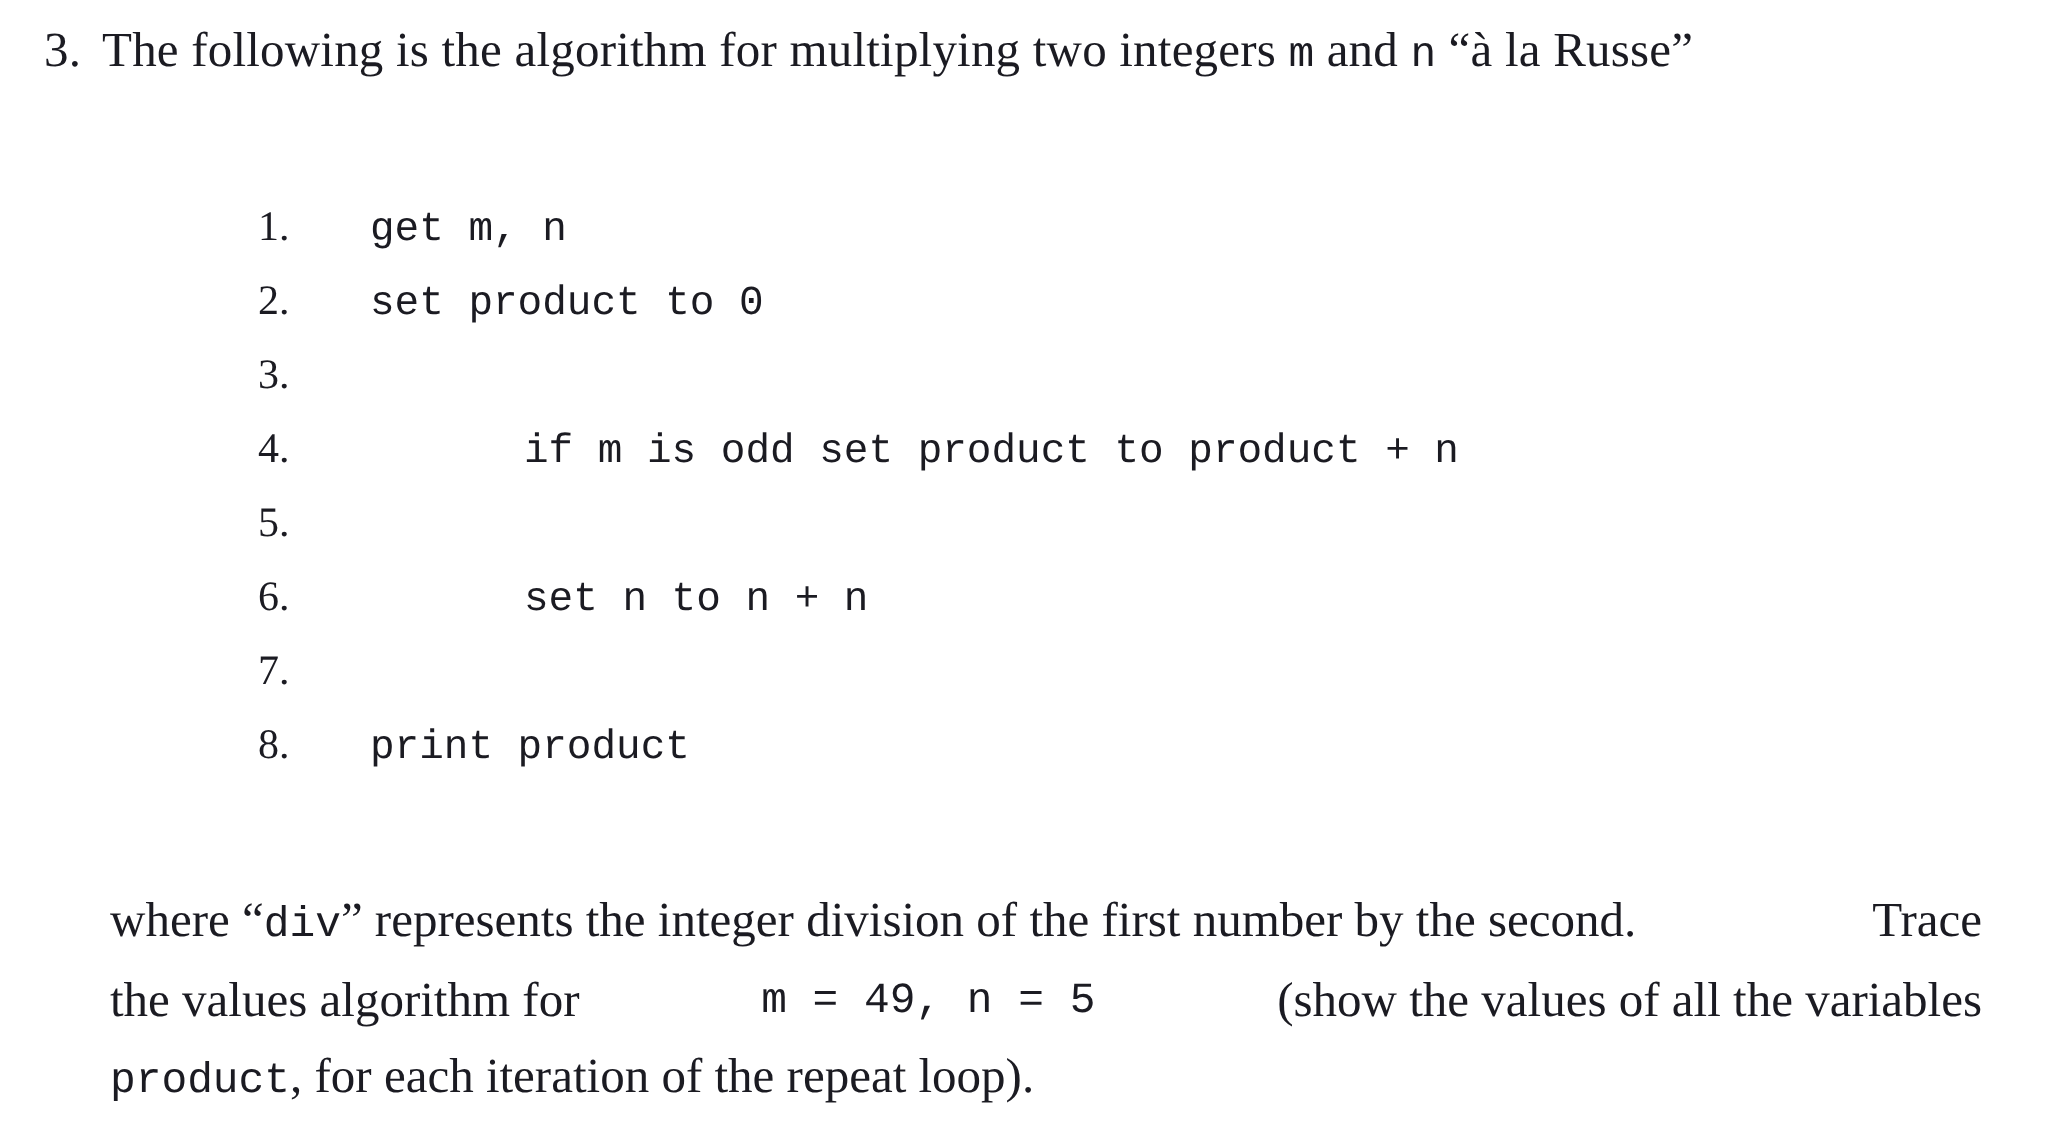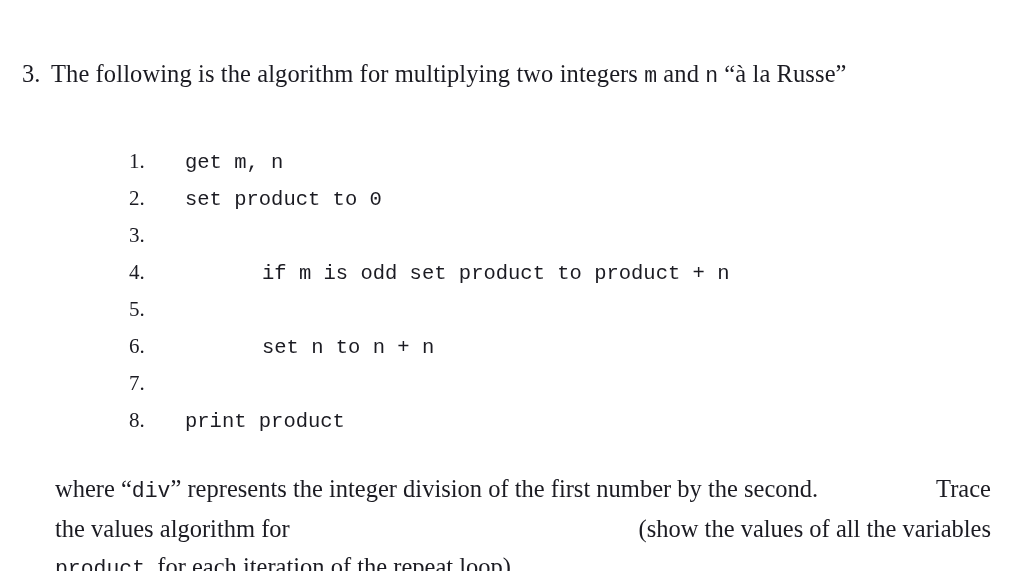--- a/index.html
+++ b/index.html
@@ -13,21 +13,20 @@
     position: relative;
     overflow: hidden;
     font-family: "Liberation Serif", "DejaVu Serif", serif;
     color: #1b1b22;
     -webkit-font-smoothing: antialiased;
   }
 
   .page {
     position: absolute;
     inset: 0;
-    margin-top: 48px;
   }
 
   
   .question-heading {
     position: absolute;
     left: 22px;
     top: 11px;
     width: 975px;
     font-size: 24.5px;
     line-height: 30px;
@@ -69,21 +68,21 @@
     text-align: right;
   }
   .algo-code.indent {
     padding-left: 77px;
   }
 
   
   .trace-paragraph {
     position: absolute;
     left: 55px;
-    top: 422px;
+    top: 442px;
     width: 936px;
     font-size: 24.5px;
     line-height: 38px;
     text-align: justify;
     text-justify: inter-word;
   }
   .trace-paragraph .line {
     display: block;
     white-space: nowrap;
   }
@@ -146,20 +145,21 @@
 
   <div class="trace-paragraph">
 
     <span class="line stretch">
       <span class="nowrap"><span>where “</span><span class="mono">div</span><span>” represents the integer division of the first number by the second.</span></span>
       <span>Trace</span>
     </span>
 
     <span class="line stretch">
       <span>the values algorithm for</span>
+      <span class="mono">m = 49, n = 5</span>
       <span>(show the values of all the variables</span>
     </span>
 
     <span class="line"><span class="mono">product</span><span>, for each iteration of the repeat loop).</span></span>
 
   </div>
 
 </div>
 
 </body></html>

